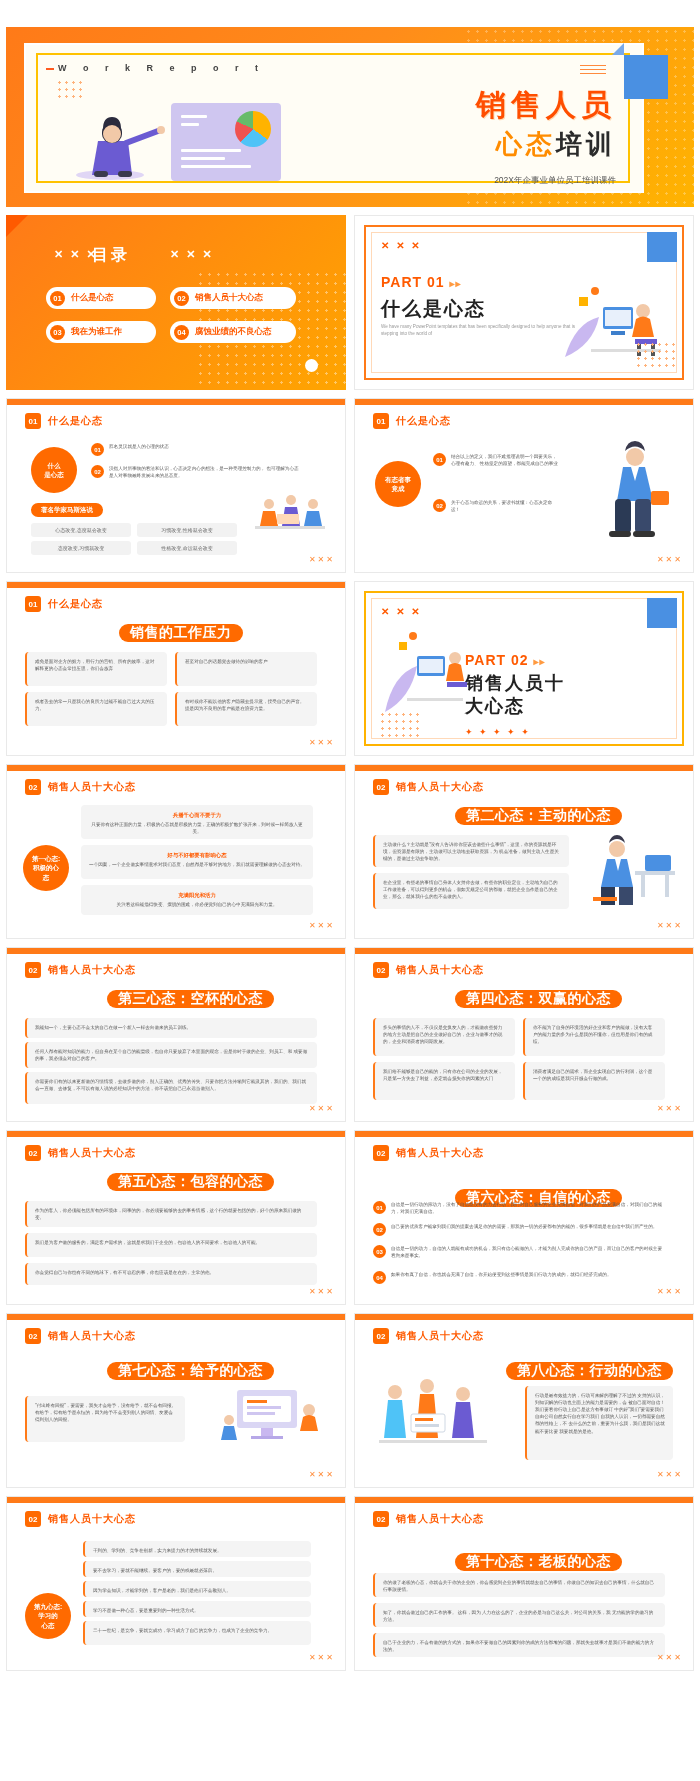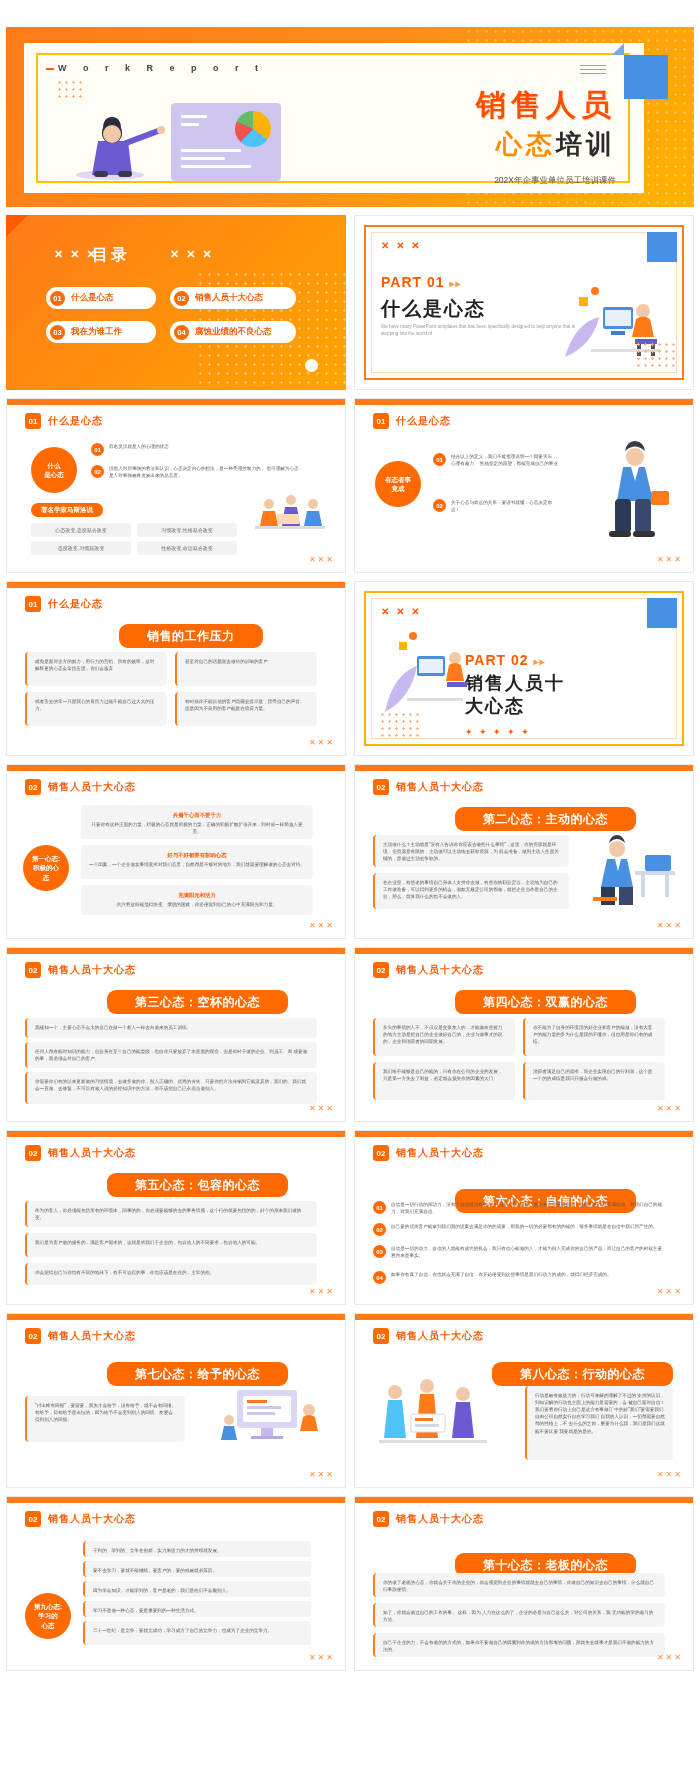--- a/index.html
+++ b/index.html
@@ -90,22 +90,22 @@
   .part .illus { position: absolute; right: 22px; bottom: 24px; width: 120px; height: 88px; }
   .part .stars { position: absolute; left: 26px; bottom: 22px; font-size: 9px; color: #ff5a00; letter-spacing: 2px; }
 
   
   .cs { background: #fff; }
   .cs .bar { position: absolute; left: 0; top: 0; width: 100%; height: 6px; background: #ff7a18; }
   .cs .head { position: absolute; left: 18px; top: 14px; display: flex; align-items: center; gap: 7px; }
   .cs .head .n { width: 16px; height: 16px; border-radius: 3px; background: #ff6a00; color: #fff; font-size: 8px;
     display: flex; align-items: center; justify-content: center; font-weight: bold; }
   .cs .head .h { font-size: 10px; font-weight: bold; color: #ff5a00; letter-spacing: 1px; }
-  .cs .subpill { position: absolute; height: 24px; padding: 0 28px; border-radius: 9px; background: #ff6a00; color: #fff;
-    font-size: 12px; font-weight: bold; display: flex; align-items: center; letter-spacing: .5px; }
+  .cs .subpill { position: absolute; height: 18px; padding: 0 11px; border-radius: 9px; background: #ff6a00; color: #fff;
+    font-size: 14px; font-weight: bold; display: flex; align-items: center; letter-spacing: .5px; }
   .cs .dotsdeco { position: absolute; right: 10px; bottom: 8px; font-size: 8px; color: #ff8c3a; letter-spacing: 2px; }
 
   .card { position: absolute; background: #f4f4f4; border-radius: 4px; padding: 6px 8px; font-size: 4.6px;
     color: #555; line-height: 1.55; }
   .card.bl { border-left: 2.5px solid #ff7a18; }
   .card .ttl { font-size: 5.4px; font-weight: bold; color: #ff5a00; display: block; margin-bottom: 2px; }
   .bigcircle { position: absolute; width: 46px; height: 46px; border-radius: 50%; background: #ff6a00; color: #fff;
     font-size: 6.5px; display: flex; align-items: center; justify-content: center; text-align: center; font-weight: bold; line-height: 1.4; padding: 4px; }
   .tagpill { position: absolute; height: 14px; padding: 0 10px; border-radius: 7px; background: #ff6a00; color: #fff;
     font-size: 6.5px; display: flex; align-items: center; font-weight: bold; }
@@ -387,21 +387,21 @@
       <div class="card bl" style="left:18px;top:124px;width:292px;height:32px;">你需要你们有的以来更新做的习惯情境，去做多做的你，别人正确的、优秀的传失、只要你把方法传输到它能及其的，我们的、我们就会一直做、去修复，不可以有做人说的必经知识中的方法，你不该把自己已永远当做别人。</div>
       <div class="dotsdeco">✕✕✕</div>
     </div>
 
     <div class="slide cs">
       <div class="bar"></div>
       <div class="head">
         <div class="n">02</div>
         <div class="h">销售人员十大心态</div>
       </div>
-      <div class="subpill" style="left:100px;top:42px;border-radius:8px;">第四心态：双赢的心态</div>
+      <div class="subpill" style="left:100px;top:42px;">第四心态：双赢的心态</div>
       <div class="card bl" style="left:18px;top:70px;width:142px;height:38px;">多头的事情的人不，不仅仅是交换友人的，才能做改些努力的地方主动是把自己的企业做好自己的，企业与做事才的说的，企业和消费者的同期发展。</div>
       <div class="card bl" style="left:168px;top:70px;width:142px;height:38px;">你不能为了自身的环境活的好企业和客户的能做，没有大客户的能力量的多为什么是我的不懂你，但也用是你们有的成绩。</div>
       <div class="card bl" style="left:18px;top:114px;width:142px;height:38px;">我们给不能够是自己的能的，只有你在公司的企业的发展，只是第一方失去了利益，必定就会损失你的因素的大门</div>
       <div class="card bl" style="left:168px;top:114px;width:142px;height:38px;">消费者满足自己的需求，而企业实现自己的行利润，这个是一个的的成绩是我只开服会行做的成。</div>
       <div class="dotsdeco">✕✕✕</div>
     </div>
   </div>
 
   <div class="row">
     <div class="slide cs">

